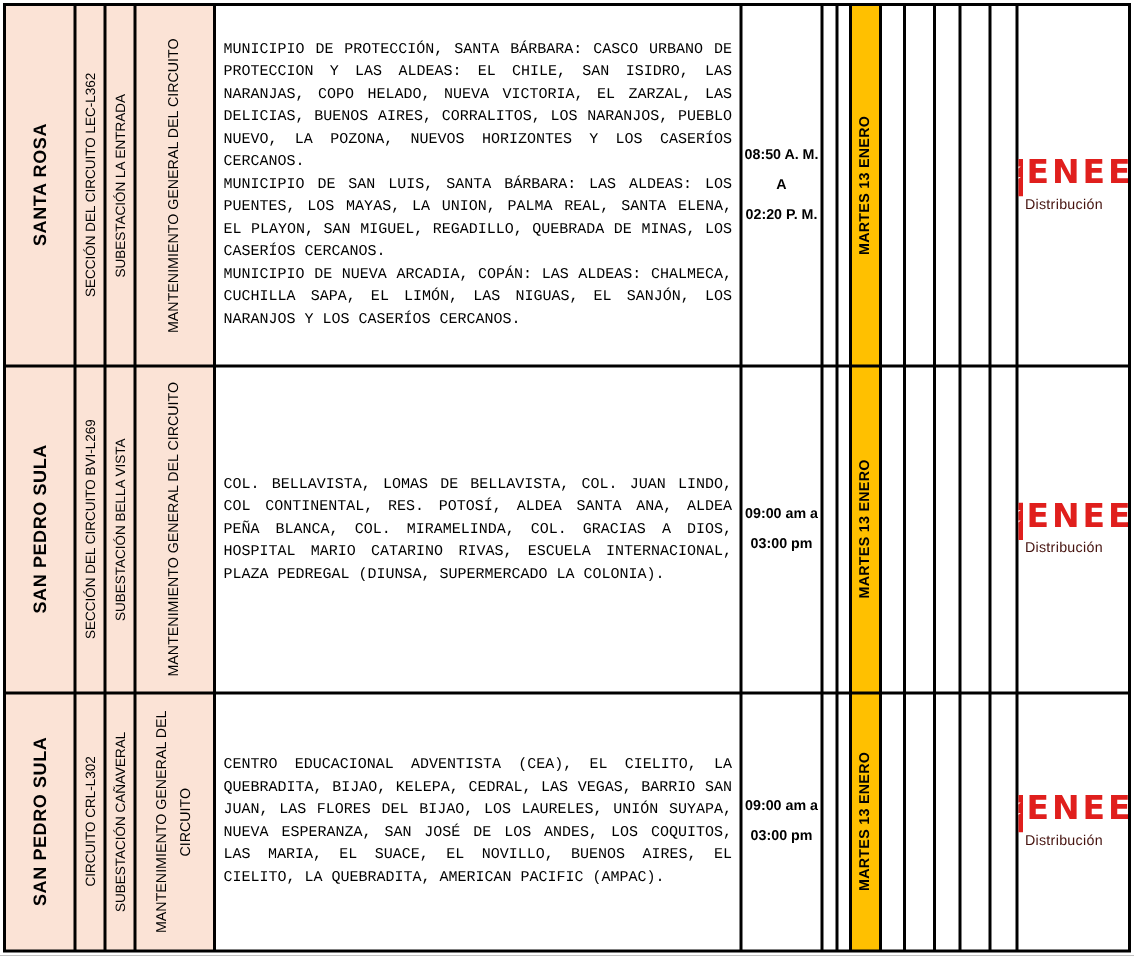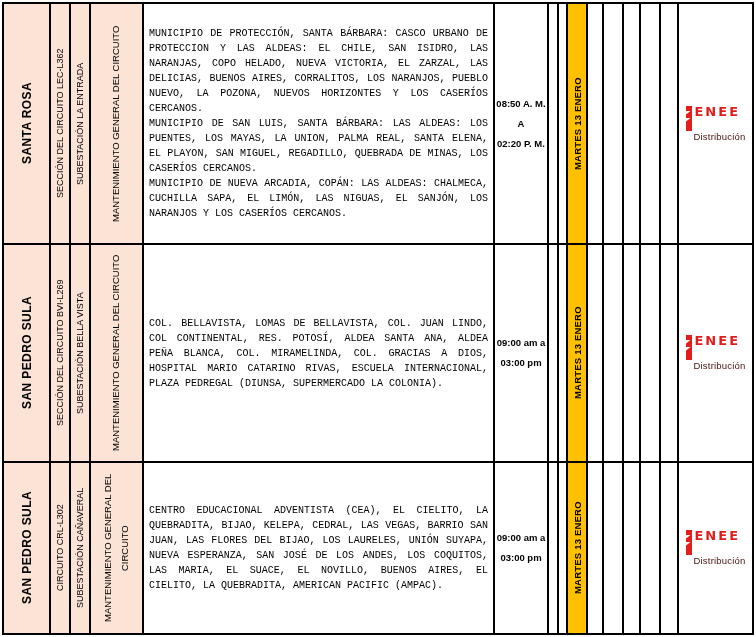--- a/index.html
+++ b/index.html
@@ -25,21 +25,21 @@
   .sec{font-size:9px;}
   .mnt{font-size:9.5px;line-height:1.7;}
   .date{background:#FFC000;font-weight:bold;font-size:9.5px;letter-spacing:.2px;}
   .desc{display:flex;align-items:center;padding:0 5px;}
   .desc-text{width:100%;font-size:10px;line-height:15px;text-align:justify;white-space:pre-line;font-family:Liberation Mono, monospace;}
   .time{display:flex;align-items:center;justify-content:center;}
   .time-text{font-weight:bold;font-size:9.5px;line-height:20px;text-align:center;white-space:pre-line;}
   .logo-cell{display:flex;align-items:center;justify-content:center;}
   .enee{display:flex;flex-direction:column;align-items:flex-start;}
   .enee-top{display:flex;align-items:flex-start;}
-  .enee-word{color:#E01F1D;font-weight:bold;font-size:13px;line-height:0.95;letter-spacing:2px;font-family:"DejaVu Sans",sans-serif;margin-left:1px;}
+  .enee-word{color:#E01F1D;font-weight:bold;font-size:22px;line-height:0.95;letter-spacing:2px;font-family:"DejaVu Sans",sans-serif;margin-left:1px;}
   .enee-sub{color:#45120E;font-weight:normal;font-size:9.5px;line-height:1;margin-top:1px;padding-left:8px;letter-spacing:.2px;}
   .tower{display:block;}
 </style>
 </head>
 <body>
 
 <div class="grid">
 
   <div class="cl rot peach city">SANTA ROSA</div>
   <div class="cl rot peach sec">SECCIÓN DEL CIRCUITO LEC-L362</div>

